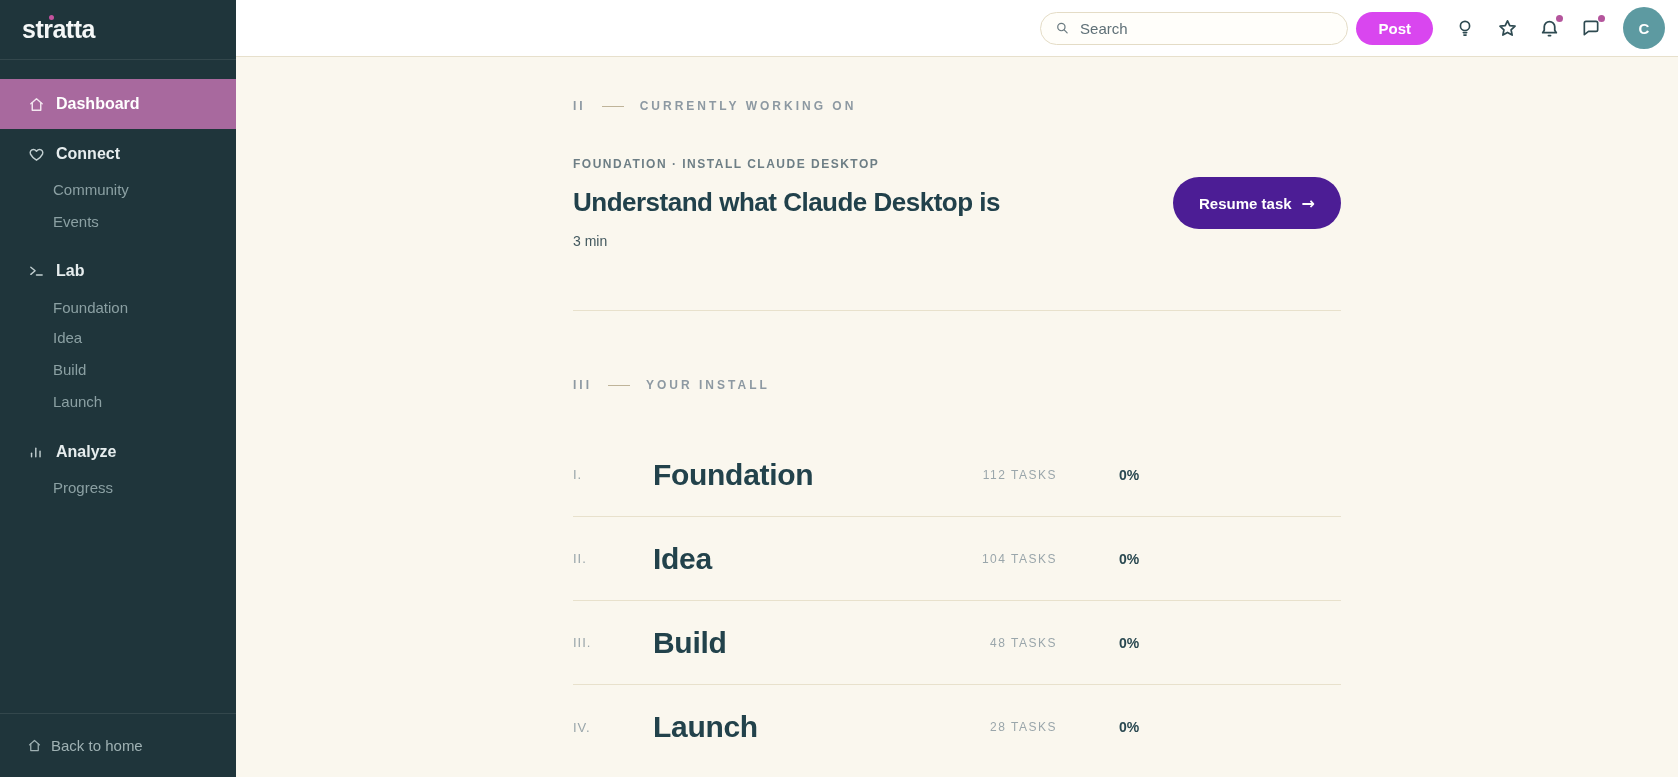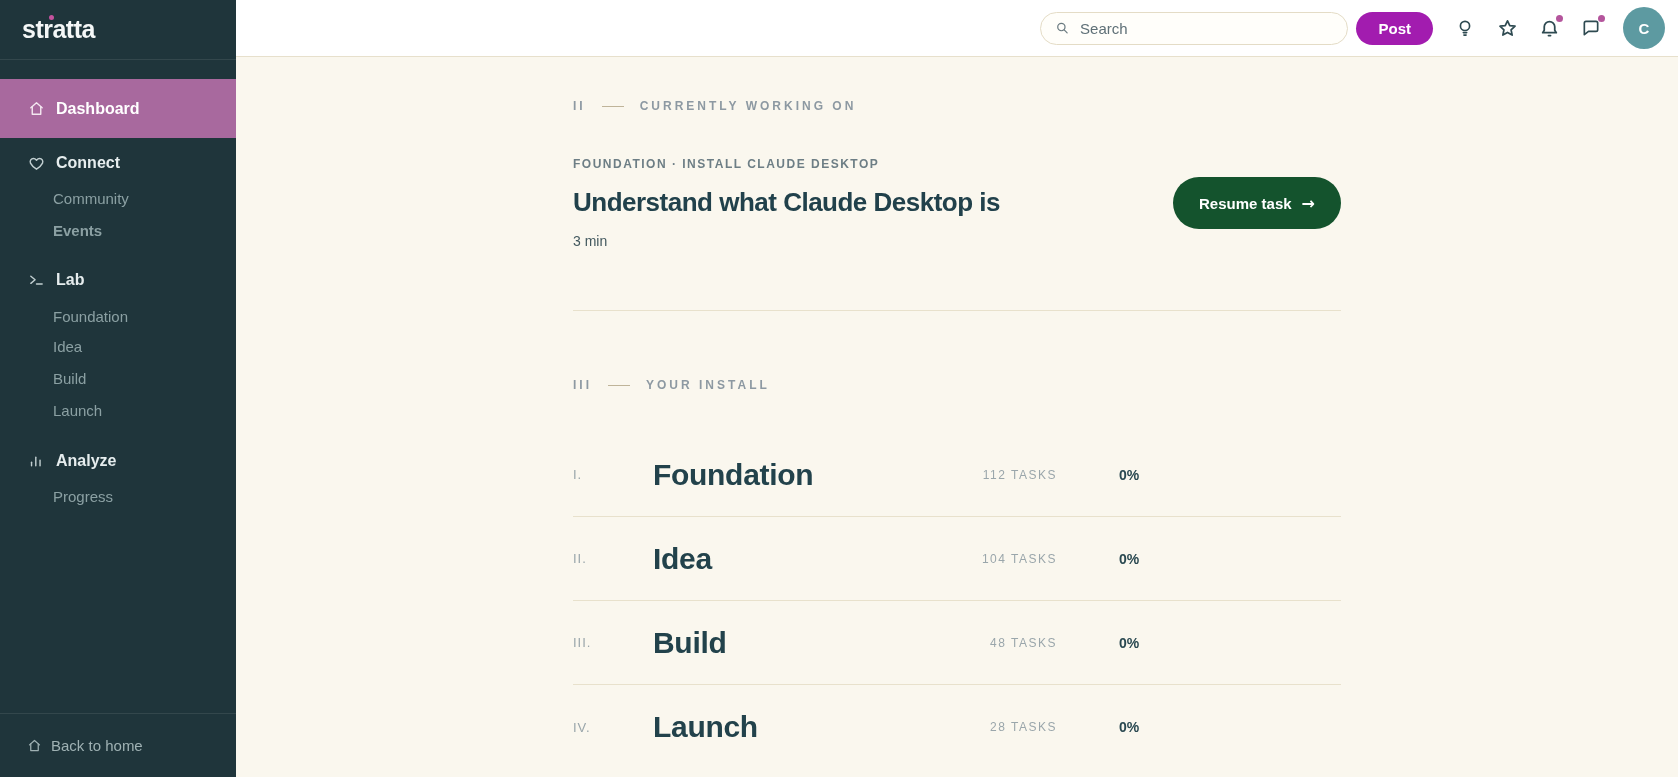--- a/index.html
+++ b/index.html
@@ -32,32 +32,32 @@
   }
   .nav { display:flex; flex-direction:column; }
   .side-item {
     display:flex; align-items:center;
     padding-left:27px; gap:11px;
     color:#e6edee; font-size:16px; font-weight:600;
     cursor:pointer;
   }
   .side-item .ico { width:18px; height:18px; display:flex; align-items:center; justify-content:center; color:#c2cfd1; }
   .side-item.active {
-    background:#a8699e; color:#ffffff; height:59px; margin-top:19px;
+    background:#a8699e; color:#ffffff; height:50px; margin-top:19px;
   }
   .side-item.active .ico { color:#f3e7f0; }
   .hdr-connect { margin-top:11px; height:28px; }
   .hdr-lab     { margin-top:20px; height:28px; }
   .hdr-analyze { margin-top:21px; height:28px; }
   .side-sub {
     padding-left:53px; display:flex; align-items:center;
     color:#8ba0a3; font-size:15px; font-weight:400; cursor:pointer;
   }
   .sub-community { margin-top:5px; height:32px; }
-  .sub-events    { height:32px;font-weight:bold; }
+  .sub-events    { height:32px; }
   .sub-foundation{ margin-top:7px; height:30px; }
   .sub-idea      { height:31px; }
   .sub-build     { height:32px; }
   .sub-launch    { height:32px; }
   .sub-progress  { margin-top:6px; height:30px; }
   .side-spacer { flex:1; }
   .side-footer {
     border-top:1px solid rgba(255,255,255,.09);
     height:64px; display:flex; align-items:center;
     padding-left:27px; gap:8px;
@@ -80,21 +80,21 @@
     margin-right:8px;
   }
   .search-pill svg { color:#6a7a80; }
   .search-pill input {
     border:none; outline:none; background:transparent;
     font-family:inherit; font-size:15px; color:#3c5157; width:100%;
   }
   .search-pill input::placeholder { color:#5f7077; opacity:1; }
   .post-btn {
     height:33px; padding:0 22px; border:none; border-radius:17px;
-    background:#a21caf; color:#ffffff;
+    background:#d946ef; color:#ffffff;
     font-family:inherit; font-size:15px; font-weight:600;
     margin-right:20px; cursor:pointer;
   }
   .icon-btn {
     width:24px; height:24px; background:none; border:none; padding:0;
     color:#2e4a51; position:relative; cursor:pointer;
     margin-right:18px; display:flex; align-items:center; justify-content:center;
   }
   .notif-dot {
     position:absolute; top:-1px; right:-2px;
@@ -127,21 +127,21 @@
     color:#6d7e85; line-height:14px;
   }
   .headline {
     margin-top:8px; font-size:26px; line-height:46px;
     font-weight:600; letter-spacing:-.5px; color:#21414b;
   }
   .duration { margin-top:8px; font-size:14px; line-height:16px; color:#42585e; }
   .resume-btn {
     align-self:center;
     height:52px; padding:0 26px; border:none; border-radius:26px;
-    background:#14532d; color:#ffffff;
+    background:#4c1d95; color:#ffffff;
     font-family:inherit; font-size:15px; font-weight:600;
     display:flex; align-items:center; gap:10px; cursor:pointer;
   }
   .resume-arrow { font-size:16px; font-family:"DejaVu Sans",sans-serif; }
 
   .hr { border:none; border-top:1px solid #e8e1cc; margin-top:61px; }
 
   .rows { margin-top:41px; }
   .module-row {
     height:84px; display:flex; align-items:center;

